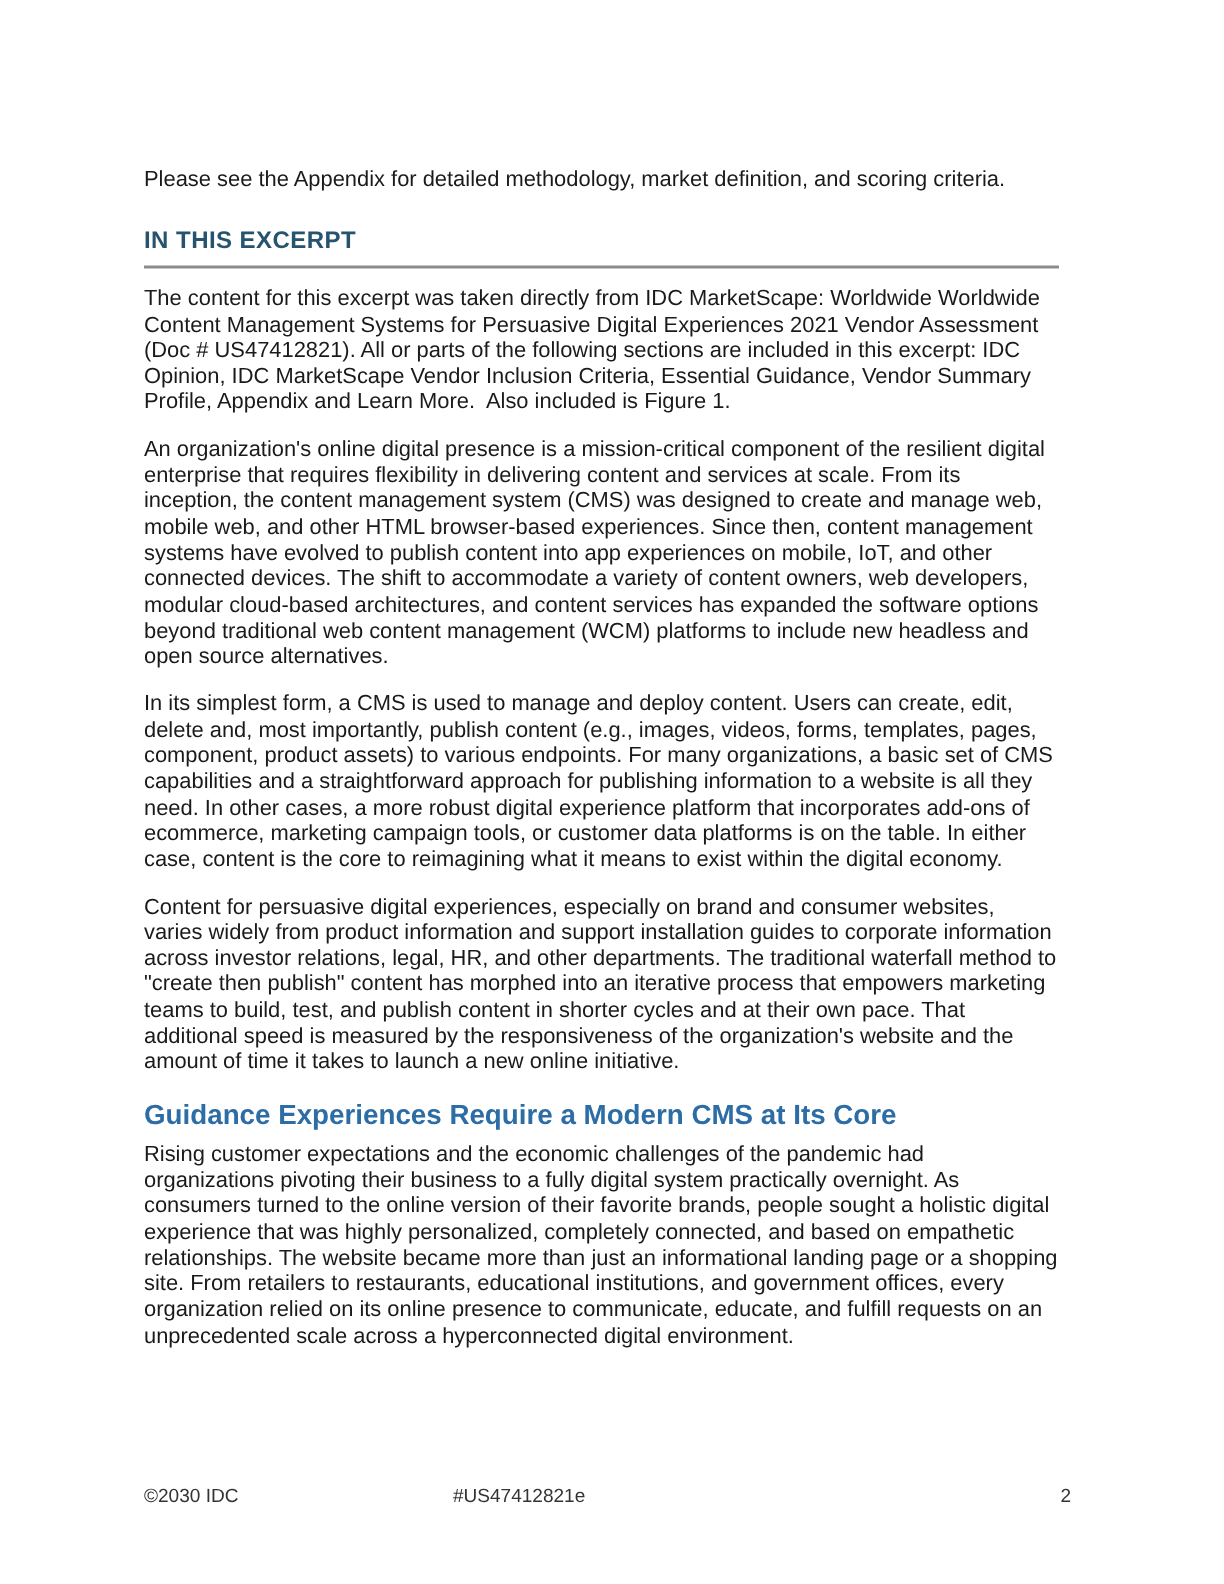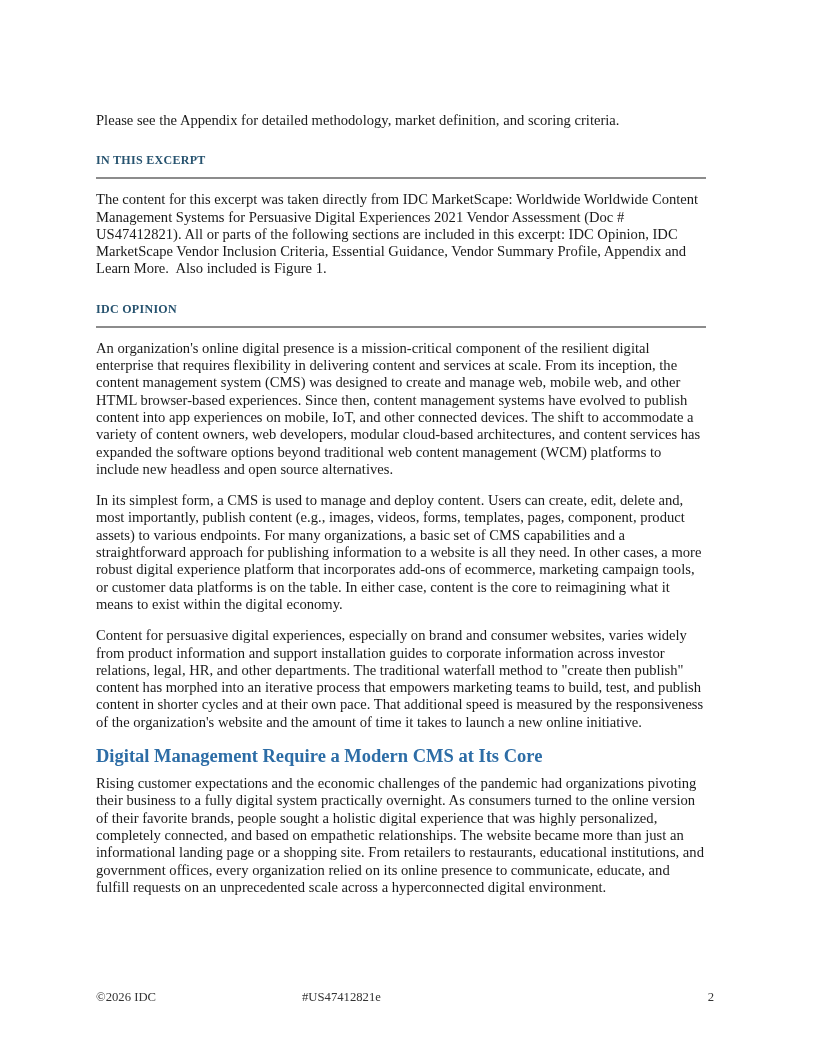--- a/index.html
+++ b/index.html
@@ -5,42 +5,42 @@
   html, body {
     margin: 0;
     padding: 0;
     background: #ffffff;
   }
   .page {
     position: relative;
     width: 816px;
     height: 1056px;
     background: #ffffff;
-    font-family: Liberation Serif, serif;
+    font-family: Liberation Sans, sans-serif;
     color: #1a1a1a;
     overflow: hidden;
   }
   .content {
     position: absolute;
     top: 112px;
     left: 96px;
     width: 610px;
   }
   p.body-text {
     font-size: 14.6px;
     line-height: 17.3px;
     margin: 0 0 14px 0;
     white-space: pre-wrap;
     color: #1a1a1a;
   }
   .intro {
     margin-bottom: 16px;
   }
   h2.section-heading {
-    font-size: 12px;
+    font-size: 16px;
     line-height: 19px;
     font-weight: bold;
     letter-spacing: 0.3px;
     color: #27536F;
     margin: 22px 0 12px 0;
     padding-bottom: 7px;
     border-bottom: 2px solid #8C8C8C;
   }
   h3.subsection-heading {
     font-size: 18.5px;
@@ -67,28 +67,27 @@
 <body>
 
 <div class="page">
   <div class="content">
 
     <p class="body-text intro">Please see the Appendix for detailed methodology, market definition, and scoring criteria.</p>
 
     <h2 class="section-heading">IN THIS EXCERPT</h2>
     <p class="body-text">The content for this excerpt was taken directly from IDC MarketScape: Worldwide Worldwide Content Management Systems for Persuasive Digital Experiences 2021 Vendor Assessment (Doc # US47412821). All or parts of the following sections are included in this excerpt: IDC Opinion, IDC MarketScape Vendor Inclusion Criteria, Essential Guidance, Vendor Summary Profile, Appendix and Learn More.  Also included is Figure 1.</p>
 
-    <h2 class="section-heading">IDC OPINION</h2>
     <p class="body-text">An organization's online digital presence is a mission-critical component of the resilient digital enterprise that requires flexibility in delivering content and services at scale. From its inception, the content management system (CMS) was designed to create and manage web, mobile web, and other HTML browser-based experiences. Since then, content management systems have evolved to publish content into app experiences on mobile, IoT, and other connected devices. The shift to accommodate a variety of content owners, web developers, modular cloud-based architectures, and content services has expanded the software options beyond traditional web content management (WCM) platforms to include new headless and open source alternatives.</p>
     <p class="body-text">In its simplest form, a CMS is used to manage and deploy content. Users can create, edit, delete and, most importantly, publish content (e.g., images, videos, forms, templates, pages, component, product assets) to various endpoints. For many organizations, a basic set of CMS capabilities and a straightforward approach for publishing information to a website is all they need. In other cases, a more robust digital experience platform that incorporates add-ons of ecommerce, marketing campaign tools, or customer data platforms is on the table. In either case, content is the core to reimagining what it means to exist within the digital economy.</p>
     <p class="body-text">Content for persuasive digital experiences, especially on brand and consumer websites, varies widely from product information and support installation guides to corporate information across investor relations, legal, HR, and other departments. The traditional waterfall method to "create then publish" content has morphed into an iterative process that empowers marketing teams to build, test, and publish content in shorter cycles and at their own pace. That additional speed is measured by the responsiveness of the organization's website and the amount of time it takes to launch a new online initiative.</p>
 
-    <h3 class="subsection-heading">Digital Management Require a Modern CMS at Its Core</h3>
+    <h3 class="subsection-heading">Guidance Experiences Require a Modern CMS at Its Core</h3>
     <p class="body-text">Rising customer expectations and the economic challenges of the pandemic had organizations pivoting their business to a fully digital system practically overnight. As consumers turned to the online version of their favorite brands, people sought a holistic digital experience that was highly personalized, completely connected, and based on empathetic relationships. The website became more than just an informational landing page or a shopping site. From retailers to restaurants, educational institutions, and government offices, every organization relied on its online presence to communicate, educate, and fulfill requests on an unprecedented scale across a hyperconnected digital environment.</p>
 
   </div>
 
   <div class="footer">
-    <span class="left">©2026 IDC</span>
+    <span class="left">©2030 IDC</span>
     <span class="center">#US47412821e</span>
     <span class="right">2</span>
   </div>
 </div>
 
 </body></html>

